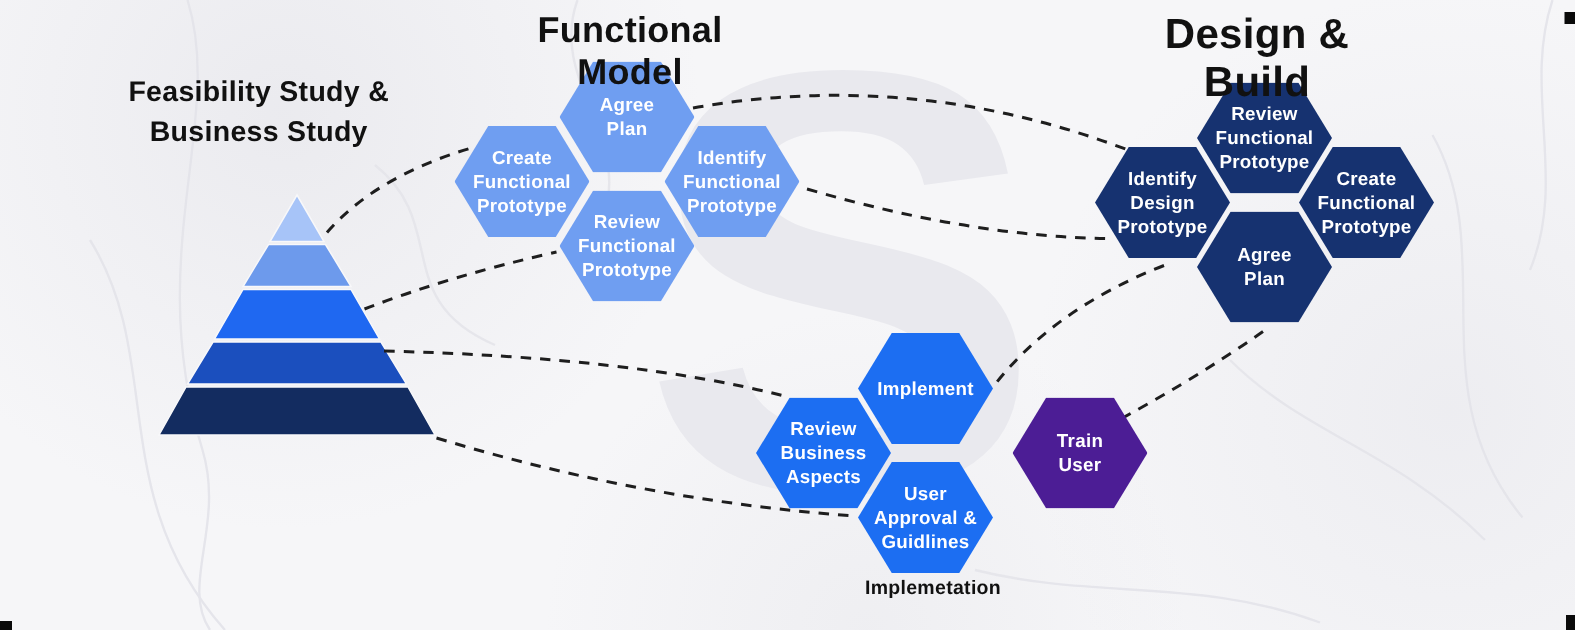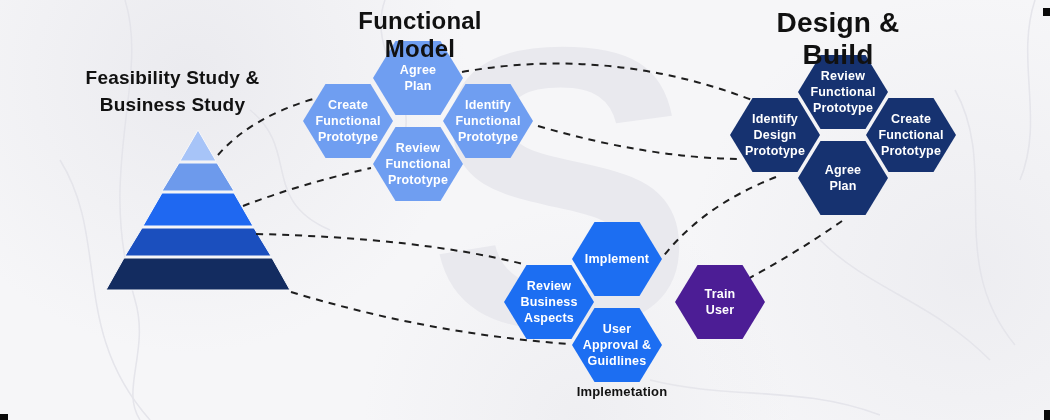--- a/index.html
+++ b/index.html
@@ -19,21 +19,21 @@
     font-size:400px; line-height:340px; font-weight:700; text-align:center;
     color:#e9e9ee; z-index:1; user-select:none;
   }
   
   svg.scene { position:absolute; left:0; top:0; z-index:2; }
   
   .title {
     position:absolute; z-index:4; color:#111; font-weight:700;
     text-align:center; white-space:pre-line; letter-spacing:.2px;
   }
-  #title-feasibility { left:55px;  top:64px;  width:235px; font-size:19px; line-height:27px; }
+  #title-feasibility { left:55px;  top:48px;  width:235px; font-size:19px; line-height:27px; }
   #title-functional  { left:320px; top:7px;   width:200px; font-size:24px; }
   #title-design      { left:738px; top:7px;   width:200px; font-size:28px; }
   #title-implement   { left:522px; top:384px; width:200px; font-size:13px; }
   
   .hex {
     position:absolute; width:90px; height:74px; z-index:3;
     clip-path:polygon(0% 50%, 25% 0%, 75% 0%, 100% 50%, 75% 100%, 25% 100%);
     display:flex; align-items:center; justify-content:center;
   }
   .hex-label {

